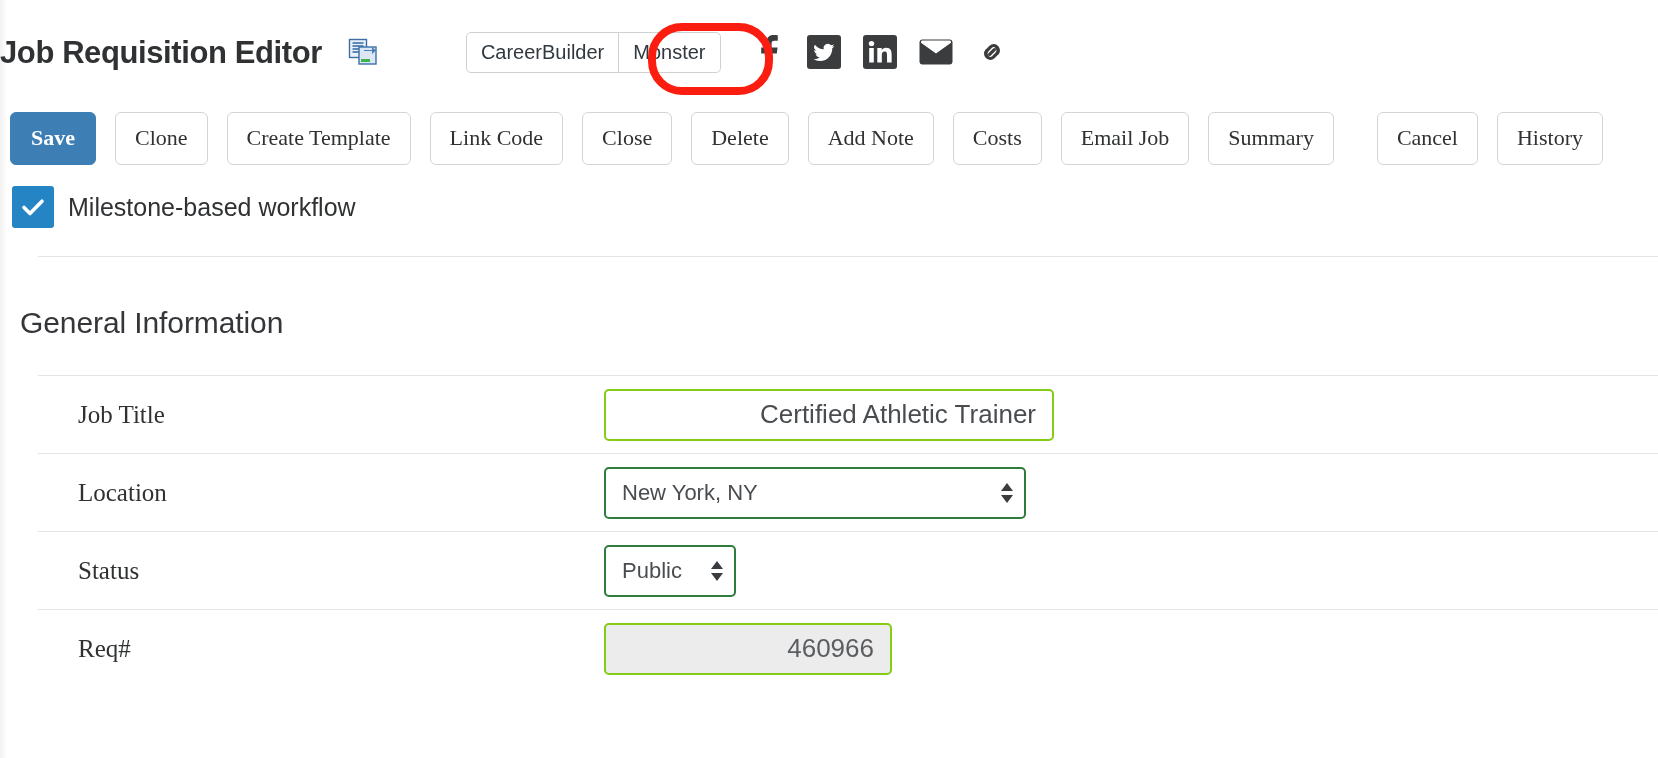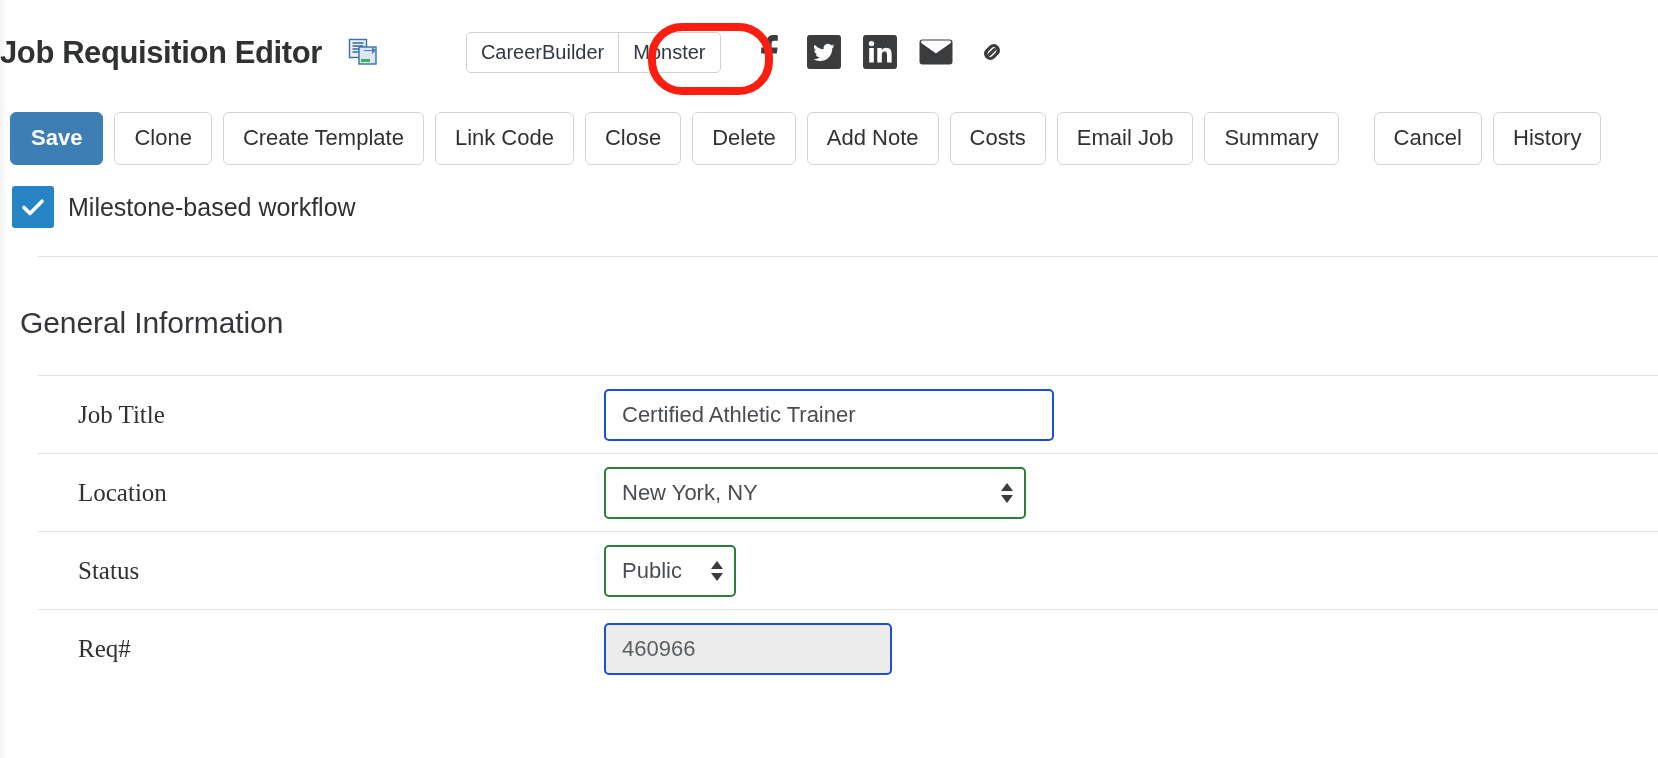--- a/index.html
+++ b/index.html
@@ -97,25 +97,25 @@
     display: flex; align-items: center;
   }
   .btn {
     height: 53px;
     border: 1px solid #d2d5d8;
     background: #ffffff;
     border-radius: 6px;
     font-size: 22px;
     color: #2f3133;
     padding: 0 19px;
-    margin-right: 11px;
+    margin-right: 19px;
     display: flex; align-items: center; justify-content: center;
     white-space: nowrap;
     cursor: pointer;
-    font-family: Liberation Sans, sans-serif;
+    font-family: Liberation Serif, serif;
   }
   .btn.primary {
     background: #3d7fb5;
     border-color: #3d7fb5;
     color: #ffffff;
     font-weight: 600;
     padding: 0 20px;
   }
   .btn.spaced { margin-left: 24px; }
 
@@ -175,28 +175,29 @@
     padding-left: 40px;
     font-size: 25px;
     color: #2f3133;
     flex: 0 0 auto;
     font-family: Liberation Serif, serif;
   }
   .fctl { flex: 1 1 auto; display: flex; align-items: center; }
 
   .txt {
     height: 52px;
-    border: 2px solid #1d4ed8;
+    border: 2px solid #84cc16;
     border-radius: 5px;
     background: #ffffff;
-    font-size: 22px;
+    font-size: 26px;
     color: #4a4d50;
     padding: 0 16px;
     font-family: "Liberation Sans", sans-serif;
     outline: none;
+    text-align: right;
   }
   .txt.w-title { width: 450px; }
   .txt.w-req {
     width: 288px;
     background: #ececec;
     color: #5b5e61;
   }
 
   .selwrap { position: relative; display: inline-block; }
   .sel {

